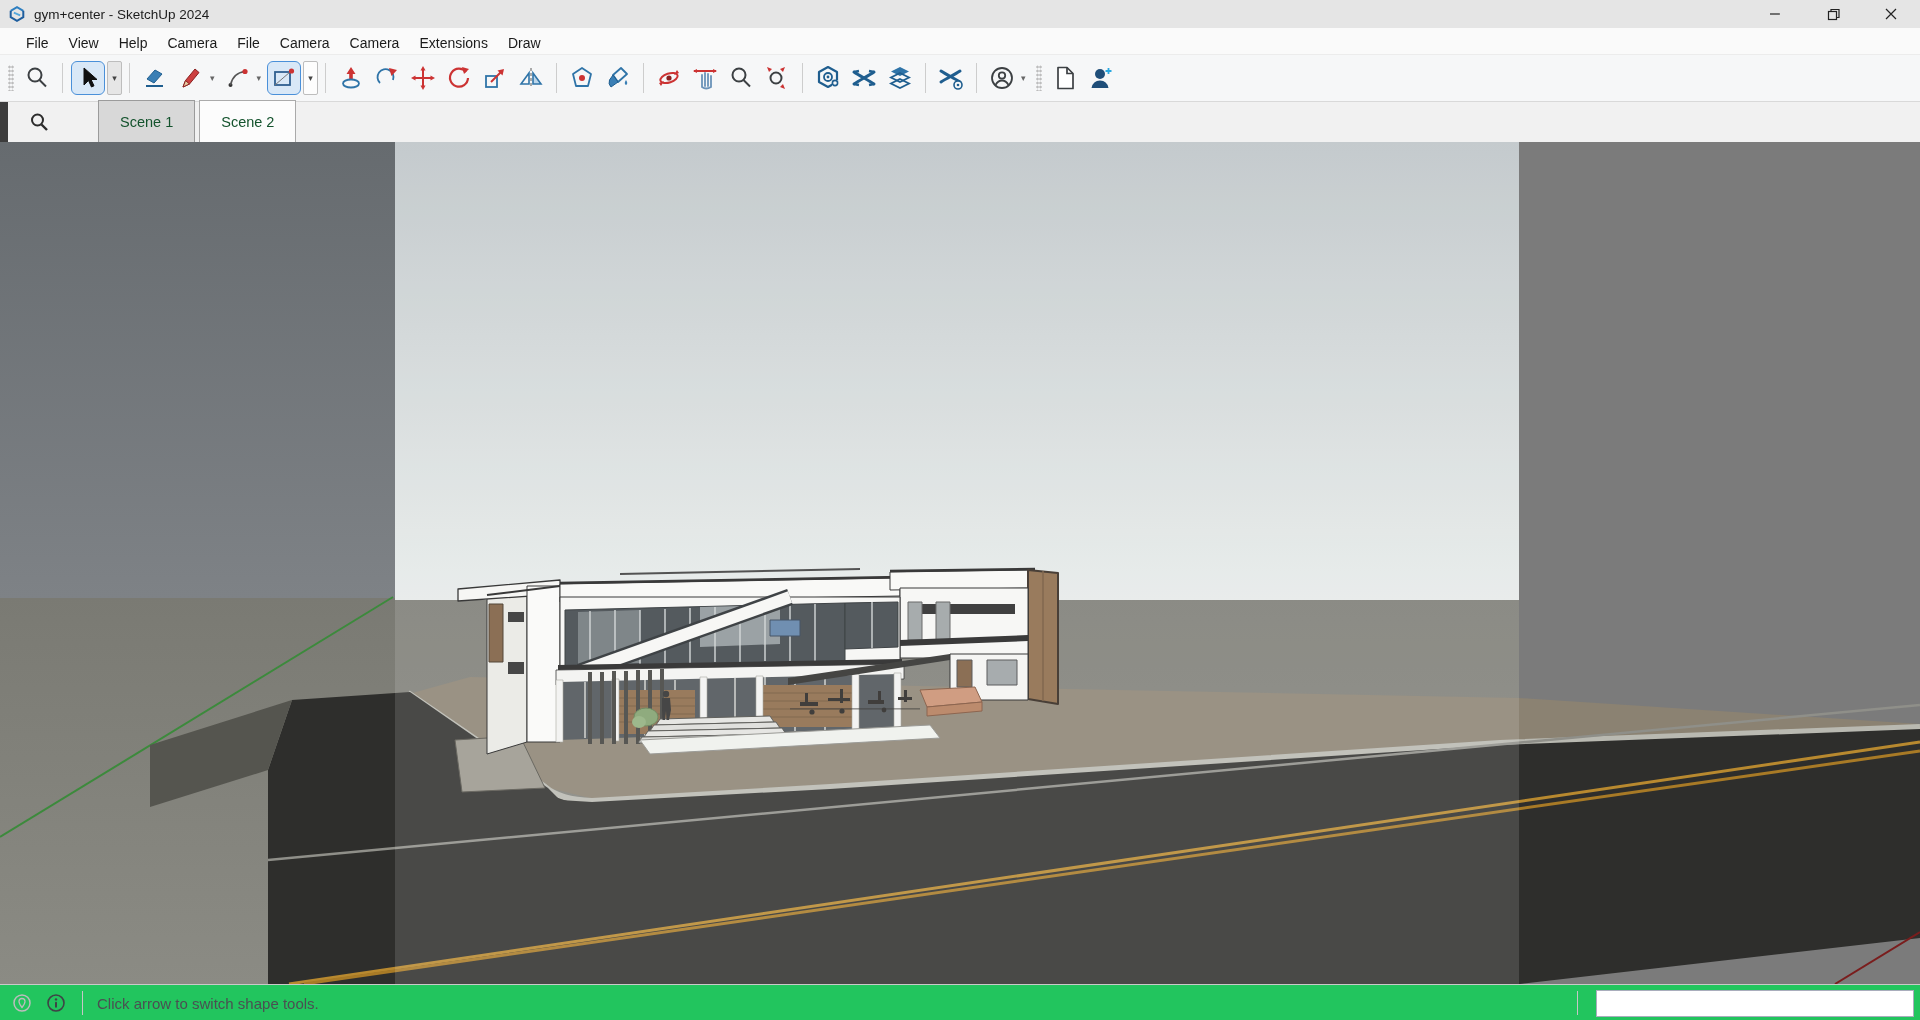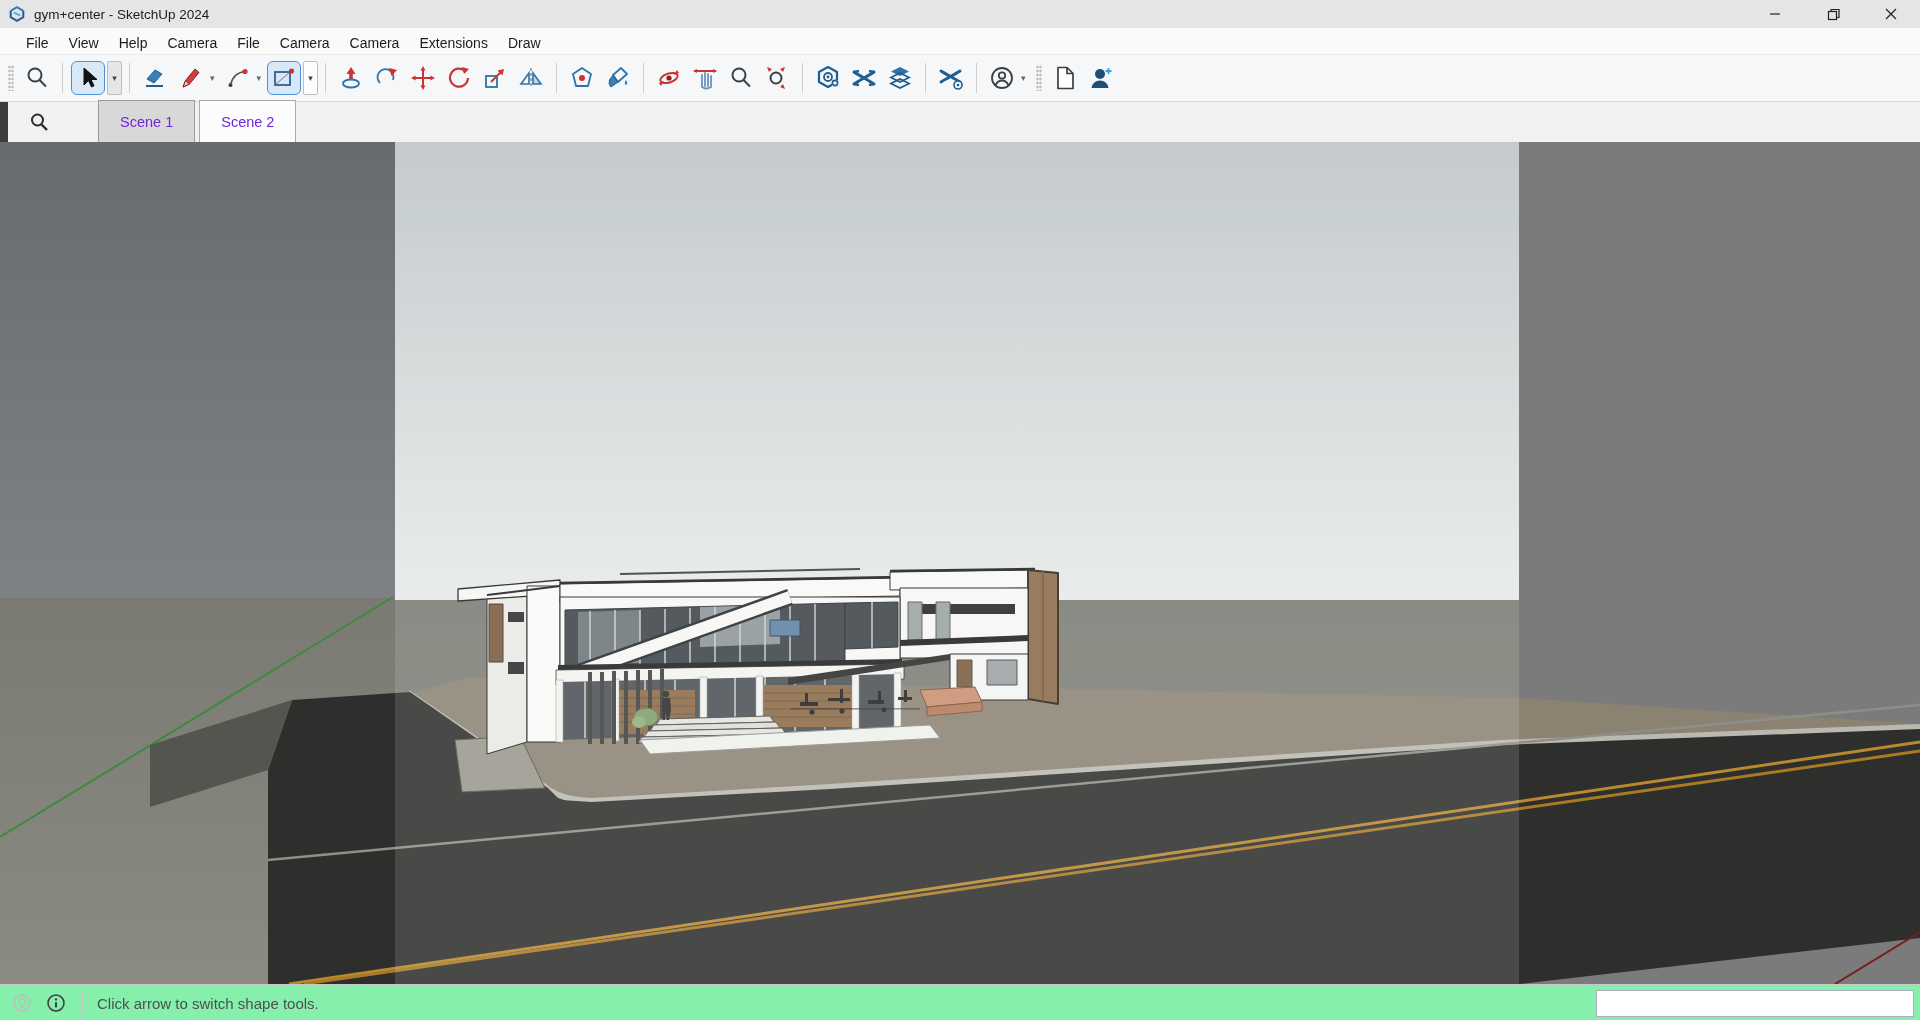--- a/index.html
+++ b/index.html
@@ -30,31 +30,31 @@
   .dd-box.white { background:#fdfdfd; }
   .dd-plain { font-size:9px; color:#666; margin:0 5px 0 1px; }
   .tsep { width:1px; height:30px; background:#cdcdcd; margin:0 7px; }
   .grip { width:6px; height:26px; margin:0 5px;
     background-image:radial-gradient(#bdbdbd 1px, transparent 1.2px); background-size:3px 4px; }
 
   
   .tabbar { height:40px; background:#f1f1f1; display:flex; align-items:center; position:relative; }
   .tab-edge { position:absolute; left:0; top:0; width:8px; height:40px; background:#3c3c3c; }
   .tab-search { width:22px; height:22px; margin-left:28px; display:flex; }
-  .tab { height:45px; padding:0 21px; display:flex; align-items:center; font-size:14.5px; color:#6d28d9;
+  .tab { height:45px; padding:0 21px; display:flex; align-items:center; font-size:14.5px; color:#14532d;
     border:1px solid #aaa; margin-right:4px; background:#fcfcfc; }
   .tab.first { margin-left:48px; }
   .tab.active { background:#d8d8d8; border-color:#9b9b9b; }
 
   
   .viewport { position:relative; width:1920px; height:842px; background:#7b7b7b; }
   .viewport svg { display:block; }
 
   
-  .statusbar { height:37px; background:#86efac; border-top:1px solid #c9c9c9;
+  .statusbar { height:37px; background:#22c55e; border-top:1px solid #c9c9c9;
     display:flex; align-items:center; padding:0 6px 0 12px; }
   .sicon { width:20px; height:20px; display:flex; margin-right:14px; }
   .ssep { width:1px; height:24px; background:#c6c6c6; margin:0 14px 0 2px; }
   .smsg { font-size:15px; color:#4b4f52; }
   .mwrap { margin-left:auto; display:flex; align-items:center; }
   .msep { width:1px; height:24px; background:#c6c6c6; margin-right:18px; }
   .measure { width:318px; height:27px; border:1px solid #a9adbc; background:#fff;
     font-size:13px; padding:0 6px; font-family:"Liberation Sans",sans-serif; }
 </style>
 </head>

